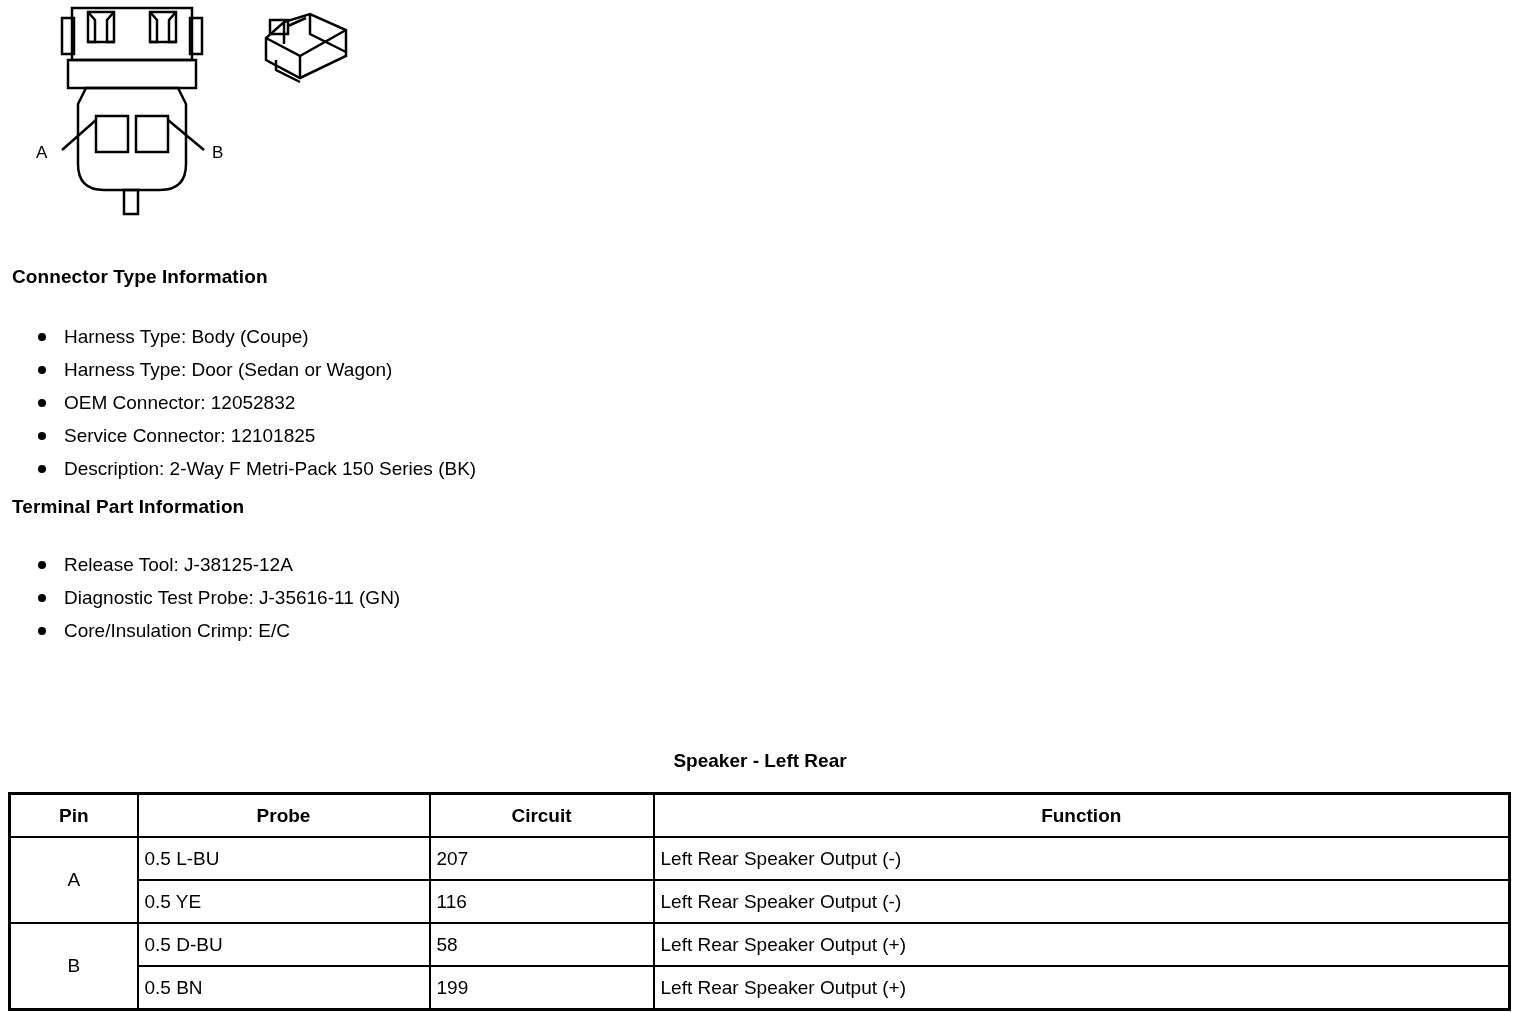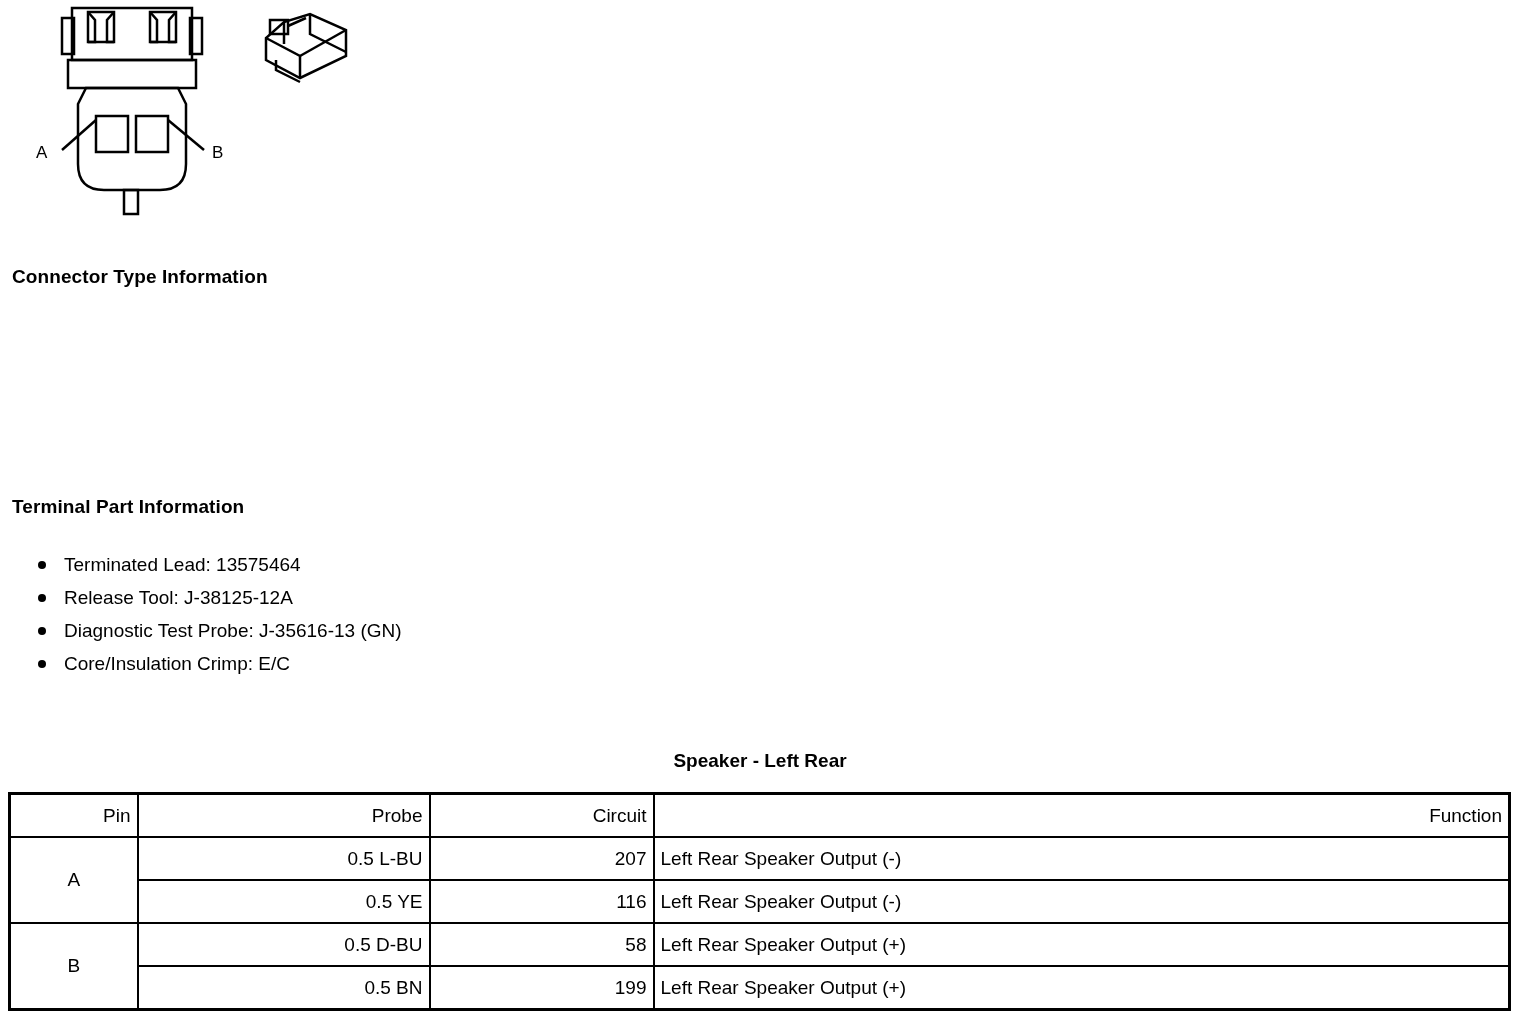--- a/index.html
+++ b/index.html
@@ -91,24 +91,24 @@
   .pin-table col.c-circuit  { width: 224px; }
   .pin-table col.c-function { width: 856px; }
 
   .pin-table th, .pin-table td {
     border: 2px solid #000;
     font-size: 19px;
     height: 41px;
     padding: 0 6px;
   }
   .pin-table th {
-    font-weight: normal;
-    text-align: right;
-  }
-  .pin-table td.center { text-align: right; }
+    font-weight: bold;
+    text-align: center;
+  }
+  .pin-table td.center { text-align: left; }
   .pin-table td.left   { text-align: left; }
   .pin-table td.pin-cell {
     text-align: center;
     font-weight: normal;
   }
 </style>
 </head>
 <body>
 
 <div class="page">
@@ -149,27 +149,33 @@
       <path d="M284 22 L284 44"></path>
       <path d="M310 14 L310 34 L346 52"></path>
       <rect x="270" y="20" width="18" height="14"></rect>
       <path d="M288 26 L306 18"></path>
       <path d="M276 60 L276 70 L300 82"></path>
     </g>
   </svg>
 
   <div class="section-heading" id="connector-heading">Connector Type Information</div>
 
+  <ul class="bullet-list" id="connector-list">
+    <li>Harness Type: Body (Coupe)</li>
+    <li>Harness Type: Door (Sedan or Wagon)</li>
+    <li>OEM Connector: 12052832</li>
+    <li>Service Connector: 12101825</li>
+    <li>Description: 2-Way F Metri-Pack 150 Series (BK)</li>
+  </ul>
 
   <div class="section-heading" id="terminal-heading">Terminal Part Information</div>
 
   <ul class="bullet-list" id="terminal-list">
-    <li>Terminated Lead: 13575464</li>
     <li>Release Tool: J-38125-12A</li>
-    <li>Diagnostic Test Probe: J-35616-13 (GN)</li>
+    <li>Diagnostic Test Probe: J-35616-11 (GN)</li>
     <li>Core/Insulation Crimp: E/C</li>
   </ul>
 
   <div class="table-title">Speaker - Left Rear</div>
 
   <table class="pin-table">
     <colgroup>
       <col class="c-pin">
         <col class="c-wire">
         <col class="c-circuit">

